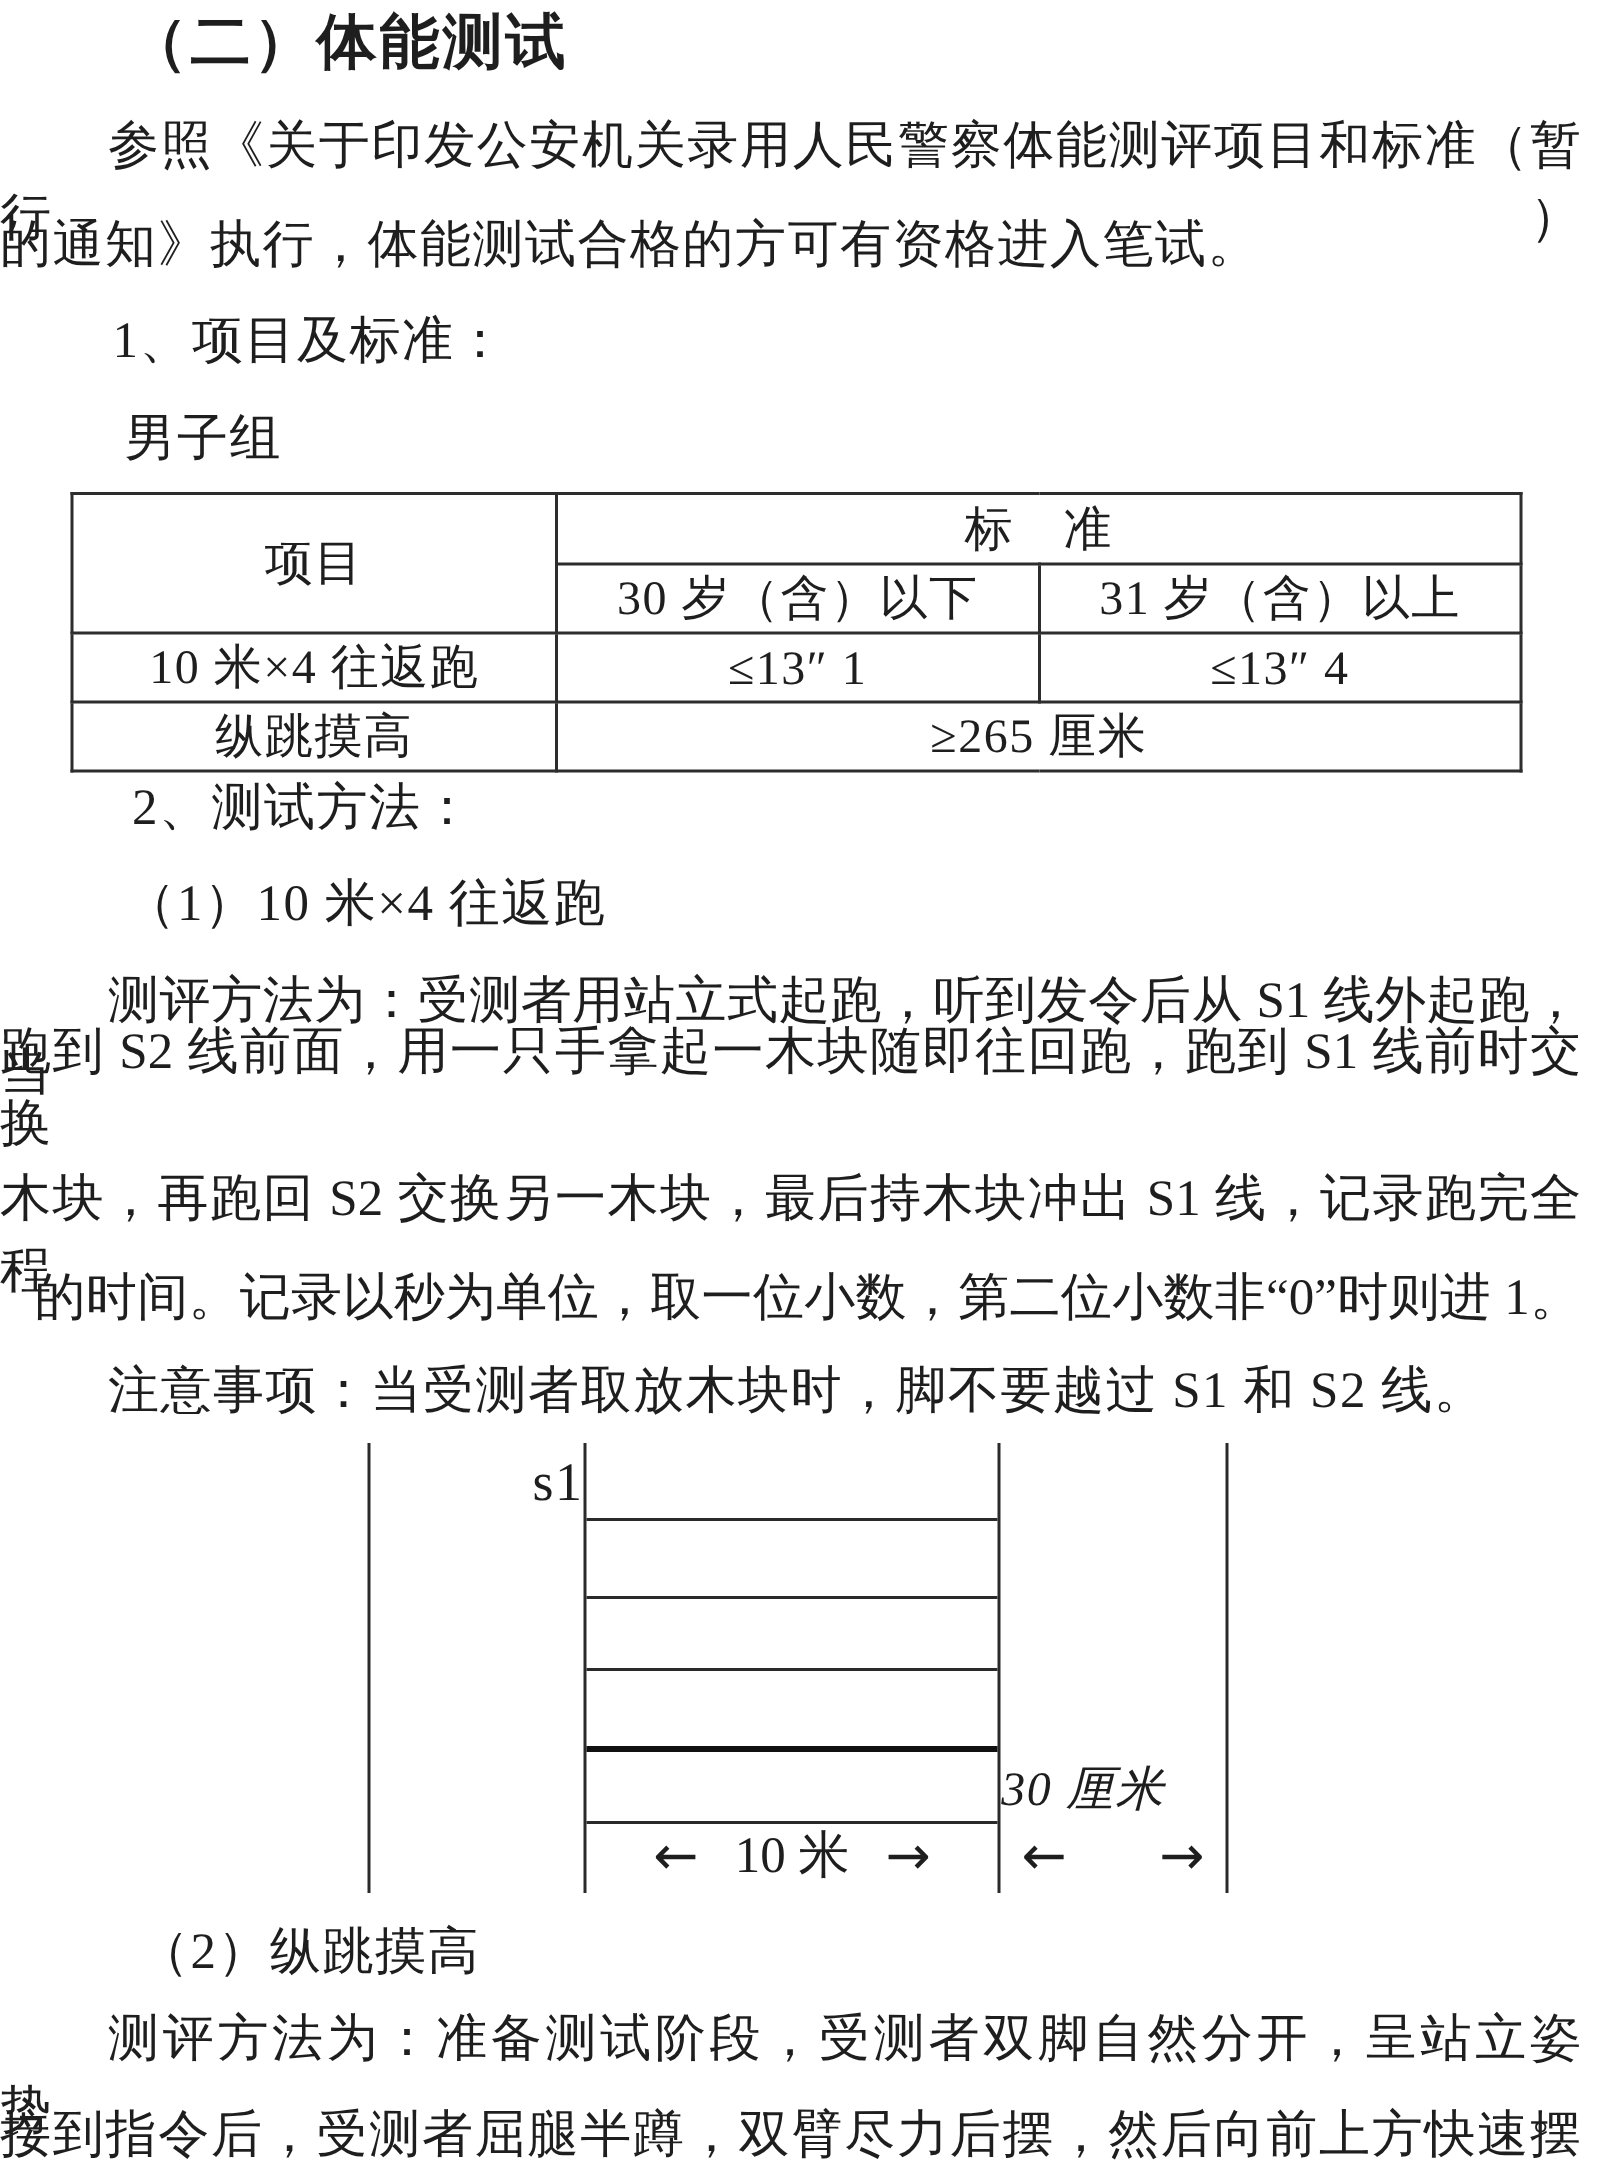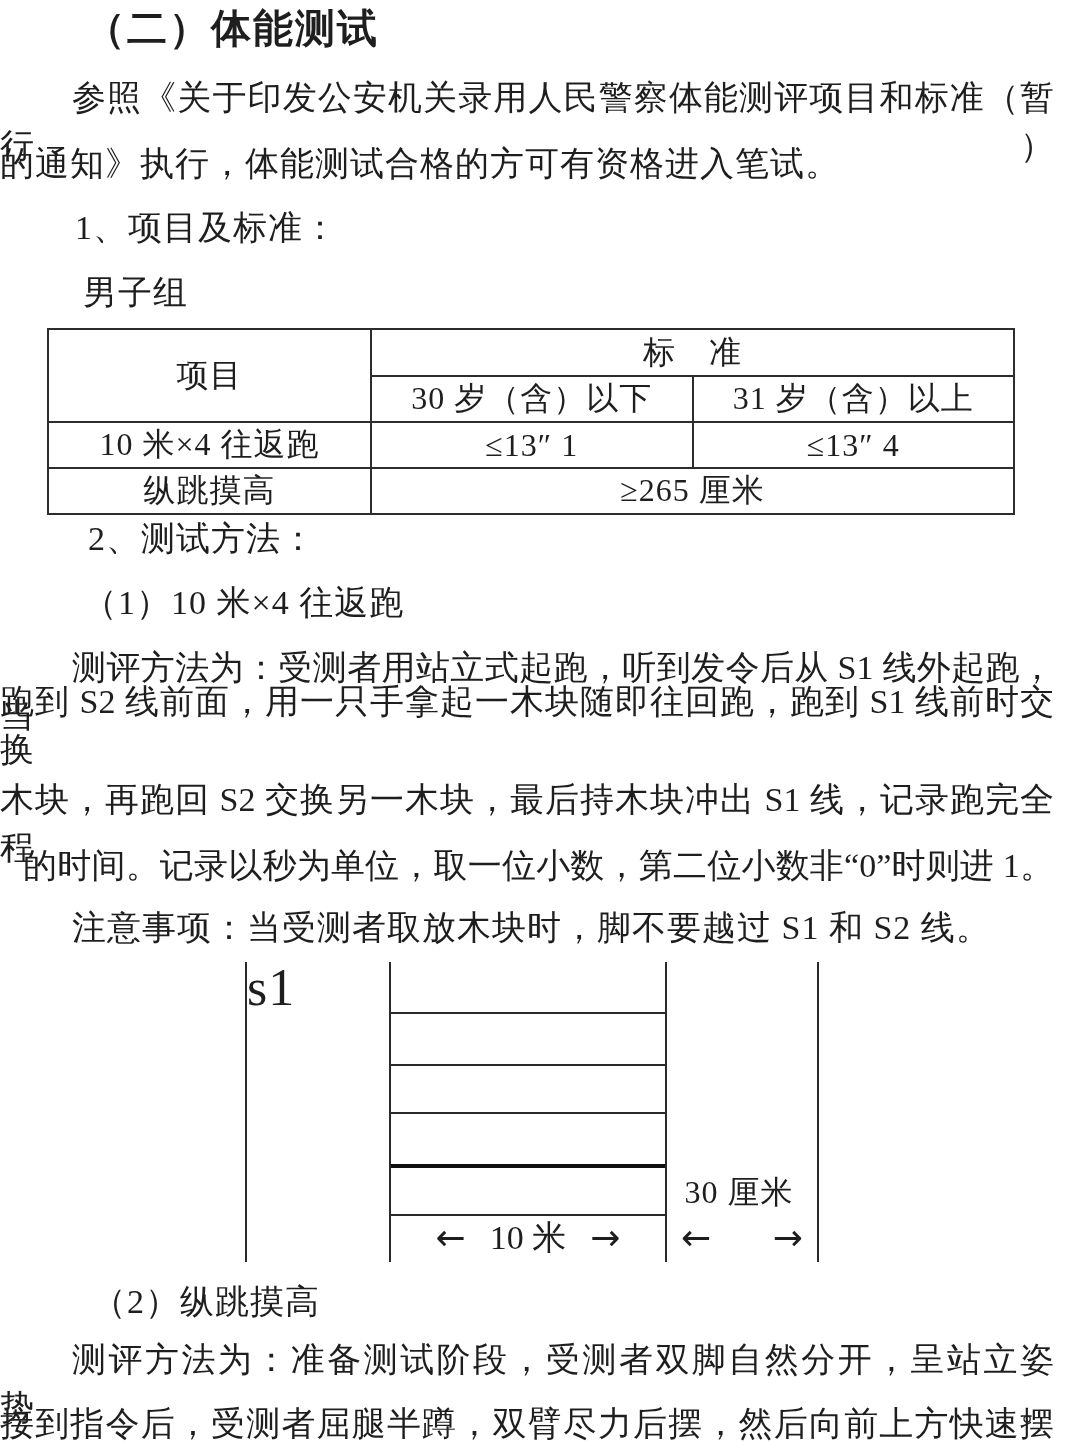--- a/index.html
+++ b/index.html
@@ -52,22 +52,22 @@
   .std-table .r2 { height:44px; }
   .std-table .r3 { height:43px; }
   .std-table .r4 { height:43px; }
 
   
   .diagram { position:absolute; left:0; top:960px; width:1080px; height:312px; }
   .vline { position:absolute; top:2px; width:2px; height:300px; background:#2a2a2a; }
   .rung  { position:absolute; left:391px; width:274px; height:2px; background:#2a2a2a; }
   .rung.thick { height:4px; background:#111; }
   .diag-label {
-    position:absolute; text-align:left;
-    font-size:52px; line-height:44px; letter-spacing:1px;
+    position:absolute; text-align:right;
+    font-size:36px; line-height:44px; letter-spacing:1px;
   }
   .diag-cm {
     position:absolute; text-align:center;
     font-size:32px; line-height:40px; letter-spacing:1px;
   }
   .arrow-row {
     position:absolute; display:flex; align-items:center;
     font-size:34px; line-height:40px;
   }
   .arrow-row .arr { font-family:"DejaVu Sans","Liberation Sans",sans-serif; font-size:36px; }
@@ -126,21 +126,21 @@
     <div class="vline" style="left:817px;"></div>
 
     <div class="rung" style="top:52px;"></div>
     <div class="rung" style="top:104px;"></div>
     <div class="rung" style="top:152px;"></div>
     <div class="rung thick" style="top:204px;"></div>
     <div class="rung" style="top:254px;"></div>
 
     <div class="diag-label" style="left:247px; width:142px; top:6px;">s1</div>
 
-    <div class="diag-cm" style="left:667px; width:144px; top:212px;">30 厘米</div>
+    <div class="diag-cm" style="left:650px; width:144px; top:212px;font-style:italic;">30 厘米</div>
 
     <div class="arrow-row course-row">
       <span class="arr">←</span>
       <span>10 米</span>
       <span class="arr">→</span>
     </div>
 
     <div class="arrow-row gap-row">
       <span class="arr">←</span>
       <span class="arr">→</span>

